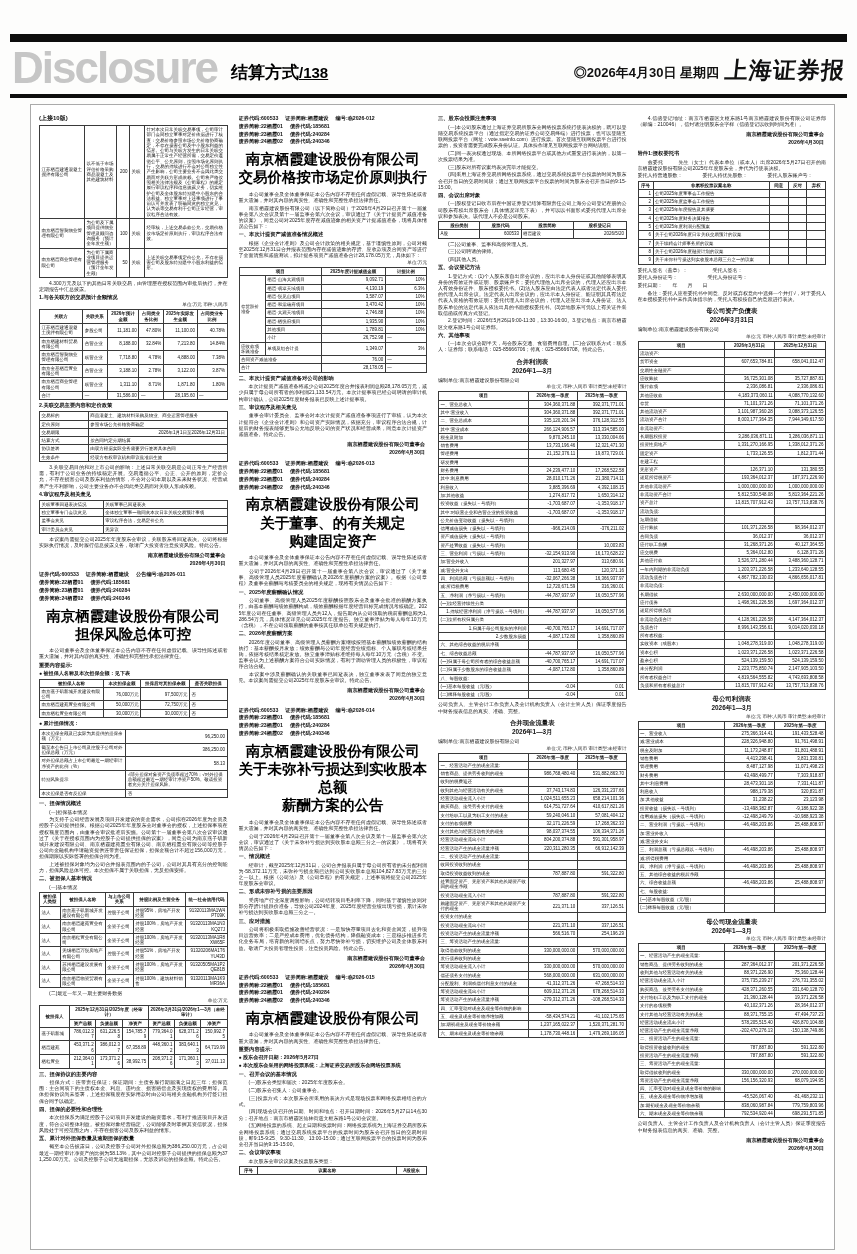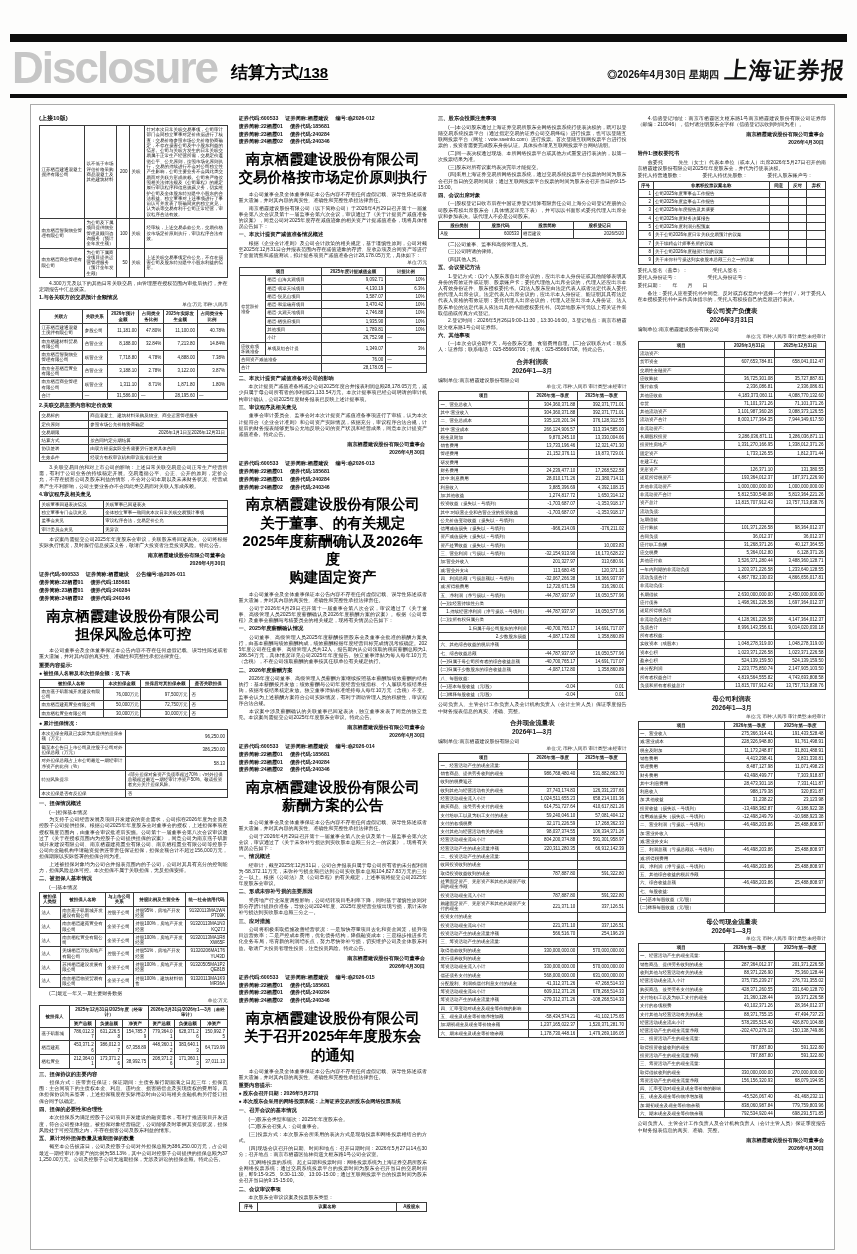--- a/index.html
+++ b/index.html
@@ -3,21 +3,21 @@
 <meta charset="utf-8">
 <style>
   html,body{margin:0;padding:0;background:#f4f3f1;}
   body{width:857px;height:1254px;overflow:hidden;font-family:"Liberation Sans",sans-serif;background:#fdfdfc;color:#111;}
   .rule-top{height:8px;background:#0d0d0d;margin:34px 10px 0 10px;}
   .mast-row{display:flex;align-items:flex-end;padding:2px 12px 4px 12px;height:44px;}
   .brand{font-size:44px;font-weight:bold;letter-spacing:-2px;color:#c6c6c6;line-height:0.9;}
   .section-wrap{margin-left:14px;margin-bottom:4px;font-weight:bold;font-size:17px;color:#000;}
   .page-no{font-weight:bold;font-size:15px;text-decoration:underline;}
   .mast-right{margin-left:auto;display:flex;align-items:flex-end;gap:6px;margin-bottom:2px;}
-  .date{font-size:10px;font-weight:bold;margin-bottom:4px;}
+  .date{font-size:13px;font-weight:bold;margin-bottom:4px;}
   .paper{font-size:23px;font-weight:bold;font-family:"DejaVu Serif",serif;transform:skewX(-6deg);letter-spacing:1px;}
   .rule-bottom{height:4px;background:#0d0d0d;margin:2px 10px 0 10px;}
   #frame{margin:6px 22px 0 30px;border:1px solid #aaa;padding:8px 8px;height:1128px;overflow:hidden;background:#fff;
          display:grid;grid-template-columns:repeat(4,1fr);gap:11px;}
   .col{overflow:hidden;min-width:0;}
   .cont{font-size:6px;font-weight:bold;margin:1px 0 2px;}
   .codes{margin:2px 0 1px;}
   .codes-row{display:flex;gap:7px;font-size:5.2px;font-weight:bold;line-height:1.5;}
   .codes-row span{white-space:nowrap;}
   .headline{text-align:center;font-weight:bold;font-size:14.5px;line-height:1.26;margin:4px 0 4px;color:#000;}
@@ -572,21 +572,20 @@
           <span>债券代码:240284</span>
         </div>
         <div class="codes-row">
           <span>债券简称:24栖霞02</span>
           <span>债券代码:240346</span>
         </div>
       </div>
       <div class="headline">
         <div class="hl-line">南京栖霞建设股份有限公司</div>
         <div class="hl-line">关于董事、的有关规定</div>
-        <div class="hl-line">2025年度薪酬确认及2026年度</div>
         <div class="hl-line">购建固定资产</div>
       </div>
       <div class="para">　　本公司董事会及全体董事保证本公告内容不存在任何虚假记载、误导性陈述或者重大遗漏，并对其内容的真实性、准确性和完整性承担法律责任。</div>
       <div class="para">　　公司于2026年4月29日召开第十一届董事会第八次会议，审议通过了《关于董事、高级管理人员2025年度薪酬确认及2026年度薪酬方案的议案》。根据《公司章程》及董事会薪酬与考核委员会的相关规定，现将有关情况公告如下：</div>
       <div class="lbl">一、2025年度薪酬确认情况</div>
       <div class="para">　　公司董事、高级管理人员2025年度薪酬按照股东会及董事会批准的薪酬方案执行，由基本薪酬与绩效薪酬构成，绩效薪酬根据年度经营目标完成情况考核确定。2025年度公司在任董事、高级管理人员共12人，报告期内从公司领取的税前薪酬总额为1,286.54万元，具体情况详见公司2025年年度报告。独立董事津贴为每人每年10万元（含税），不在公司领取薪酬的董事按其任职单位有关规定执行。</div>
       <div class="lbl">二、2026年度薪酬方案</div>
       <div class="para">　　2026年度公司董事、高级管理人员薪酬方案继续按照基本薪酬加绩效薪酬的结构执行：基本薪酬按月发放；绩效薪酬与公司年度经营业绩指标、个人履职考核结果挂钩，依据考核结果核定发放。独立董事津贴标准维持每人每年10万元（含税）不变。监事会认为上述薪酬方案符合公司实际情况，有利于调动管理人员的积极性，审议程序合法合规。</div>
       <div class="para">　　本议案中涉及薪酬确认的关联董事已回避表决，独立董事发表了同意的独立意见。本议案尚需提交公司2025年年度股东会审议。特此公告。</div>
       <div class="sig">
@@ -607,20 +606,21 @@
           <span>债券简称:23栖霞01</span>
           <span>债券代码:240284</span>
         </div>
         <div class="codes-row">
           <span>债券简称:24栖霞02</span>
           <span>债券代码:240346</span>
         </div>
       </div>
       <div class="headline">
         <div class="hl-line">南京栖霞建设股份有限公司</div>
+        <div class="hl-line">关于未弥补亏损达到实收股本总额</div>
         <div class="hl-line">薪酬方案的公告</div>
       </div>
       <div class="para">　　本公司董事会及全体董事保证本公告内容不存在任何虚假记载、误导性陈述或者重大遗漏，并对其内容的真实性、准确性和完整性承担法律责任。</div>
       <div class="para">　　公司于2026年4月29日召开第十一届董事会第八次会议及第十一届监事会第六次会议，审议通过了《关于未弥补亏损达到实收股本总额三分之一的议案》，现将有关情况公告如下：</div>
       <div class="lbl">一、情况概述</div>
       <div class="para">　　经审计，截至2025年12月31日，公司合并报表归属于母公司所有者的未分配利润为-58,372.11万元，未弥补亏损金额已达到公司实收股本总额104,827.83万元的三分之一以上。根据《公司法》及《公司章程》的有关规定，上述事项将提交公司2025年年度股东会审议。</div>
       <div class="lbl">二、形成未弥补亏损的主要原因</div>
       <div class="para">　　受房地产行业深度调整影响，公司结转项目毛利率下降，同时基于谨慎性原则对部分存货计提跌价准备，导致公司2024年度、2025年度经营业绩出现亏损，累计未弥补亏损达到实收股本总额三分之一。</div>
       <div class="lbl">三、应对措施</div>
       <div class="para">　　公司将积极采取措施改善经营状况：一是加快存量项目去化和资金回笼，提升项目运营效率；二是严控成本费用，优化债务结构，降低融资成本；三是稳步推进多元化业务布局，培育新的利润增长点，努力尽快弥补亏损，切实维护公司及全体股东利益。敬请广大投资者理性投资，注意投资风险。特此公告。</div>
@@ -642,21 +642,20 @@
           <span>债券简称:23栖霞01</span>
           <span>债券代码:240284</span>
         </div>
         <div class="codes-row">
           <span>债券简称:24栖霞02</span>
           <span>债券代码:240346</span>
         </div>
       </div>
       <div class="headline">
         <div class="hl-line">南京栖霞建设股份有限公司</div>
-        <div class="hl-line">关于召开2025年年度股东会的通知</div>
       </div>
       <div class="para">　　本公司董事会及全体董事保证本公告内容不存在任何虚假记载、误导性陈述或者重大遗漏，并对其内容的真实性、准确性和完整性承担法律责任。</div>
       <div class="lbl">重要内容提示:</div>
       <div class="bullet">●  股东会召开日期：2026年5月27日</div>
       <div class="bullet">●  本次股东会采用的网络投票系统：上海证券交易所股东会网络投票系统</div>
       <div class="lbl">一、召开会议的基本情况</div>
       <div class="para">　　(一)股东会类型和届次：2025年年度股东会。</div>
       <div class="para">　　(二)股东会召集人：公司董事会。</div>
       <div class="para">　　(三)投票方式：本次股东会所采用的表决方式是现场投票和网络投票相结合的方式。</div>
       <div class="para">　　(四)现场会议召开的日期、时间和地点：召开日期时间：2026年5月27日14点30分；召开地点：南京市栖霞区仙林街道文枢东路1号公司会议室。</div>

